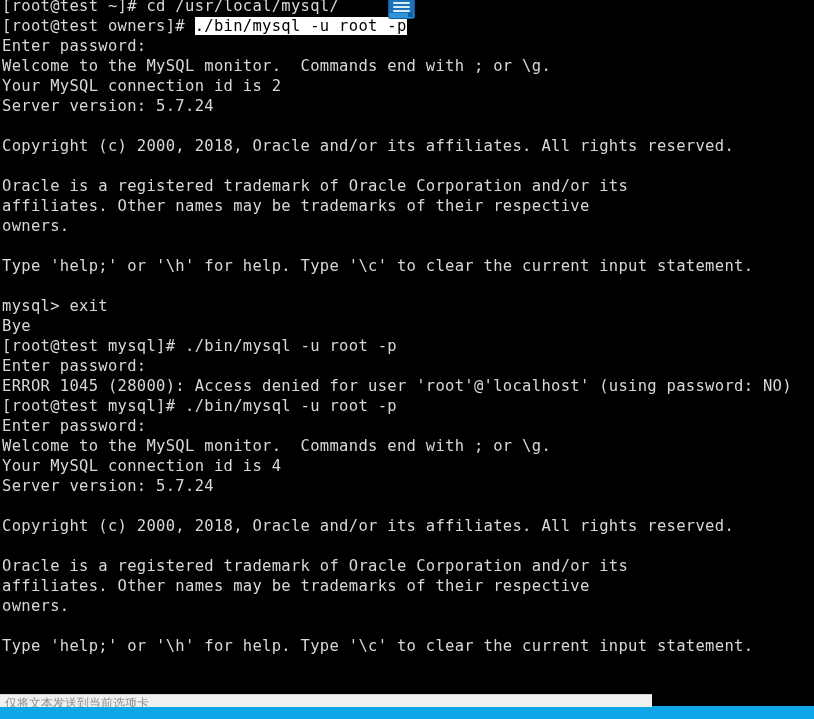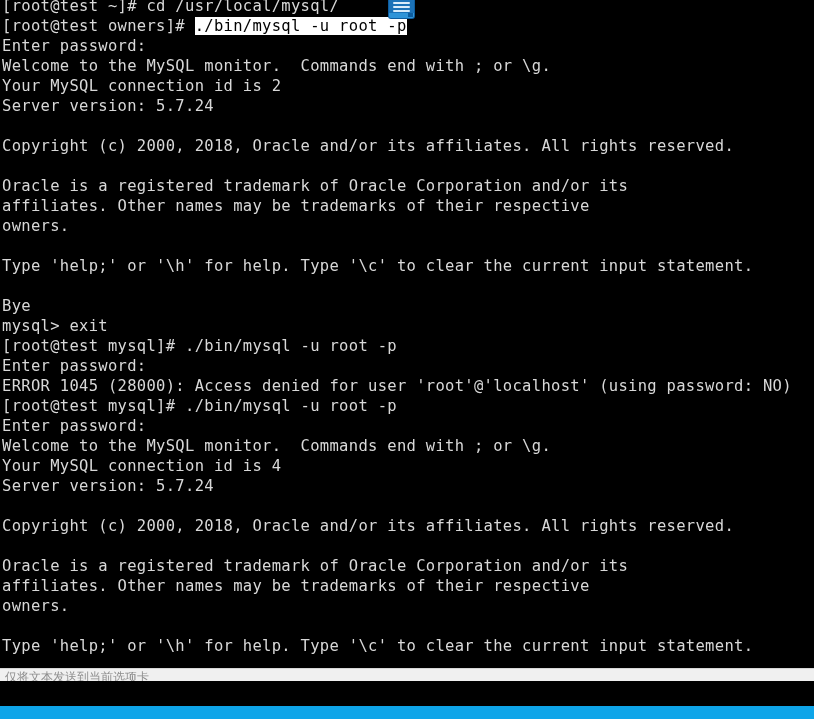--- a/index.html
+++ b/index.html
@@ -106,22 +106,22 @@
     position: absolute;
     right: 1px; bottom: 1px;
     width: 5px; height: 4px;
     background: #0d5c9e;
   }
 
   
   #status-bar {
     position: absolute;
     left: 0;
-    top: 668px;
-    width: 814px;
+    top: 694px;
+    width: 652px;
     height: 13px;
     background: #f0f0f0;
     border-top: 1px solid #d6d6d6;
     box-sizing: border-box;
     overflow: hidden;
   }
   #status-text {
     position: absolute;
     left: 5px;
     top: 1px;
@@ -150,22 +150,22 @@
       <div class="trow">Server version: 5.7.24</div>
       <div class="trow blank"></div>
       <div class="trow">Copyright (c) 2000, 2018, Oracle and/or its affiliates. All rights reserved.</div>
       <div class="trow blank"></div>
       <div class="trow">Oracle is a registered trademark of Oracle Corporation and/or its</div>
       <div class="trow">affiliates. Other names may be trademarks of their respective</div>
       <div class="trow">owners.</div>
       <div class="trow blank"></div>
       <div class="trow">Type 'help;' or '\h' for help. Type '\c' to clear the current input statement.</div>
       <div class="trow blank"></div>
+      <div class="trow">mysql&gt; exit</div>
       <div class="trow">Bye</div>
-      <div class="trow">mysql&gt; exit</div>
       <div class="trow">[root@test mysql]# ./bin/mysql -u root -p</div>
       <div class="trow">Enter password:</div>
       <div class="trow">ERROR 1045 (28000): Access denied for user 'root'@'localhost' (using password: NO)</div>
       <div class="trow">[root@test mysql]# ./bin/mysql -u root -p</div>
       <div class="trow">Enter password:</div>
       <div class="trow">Welcome to the MySQL monitor.  Commands end with ; or \g.</div>
       <div class="trow">Your MySQL connection id is 4</div>
       <div class="trow">Server version: 5.7.24</div>
       <div class="trow blank"></div>
       <div class="trow">Copyright (c) 2000, 2018, Oracle and/or its affiliates. All rights reserved.</div>

